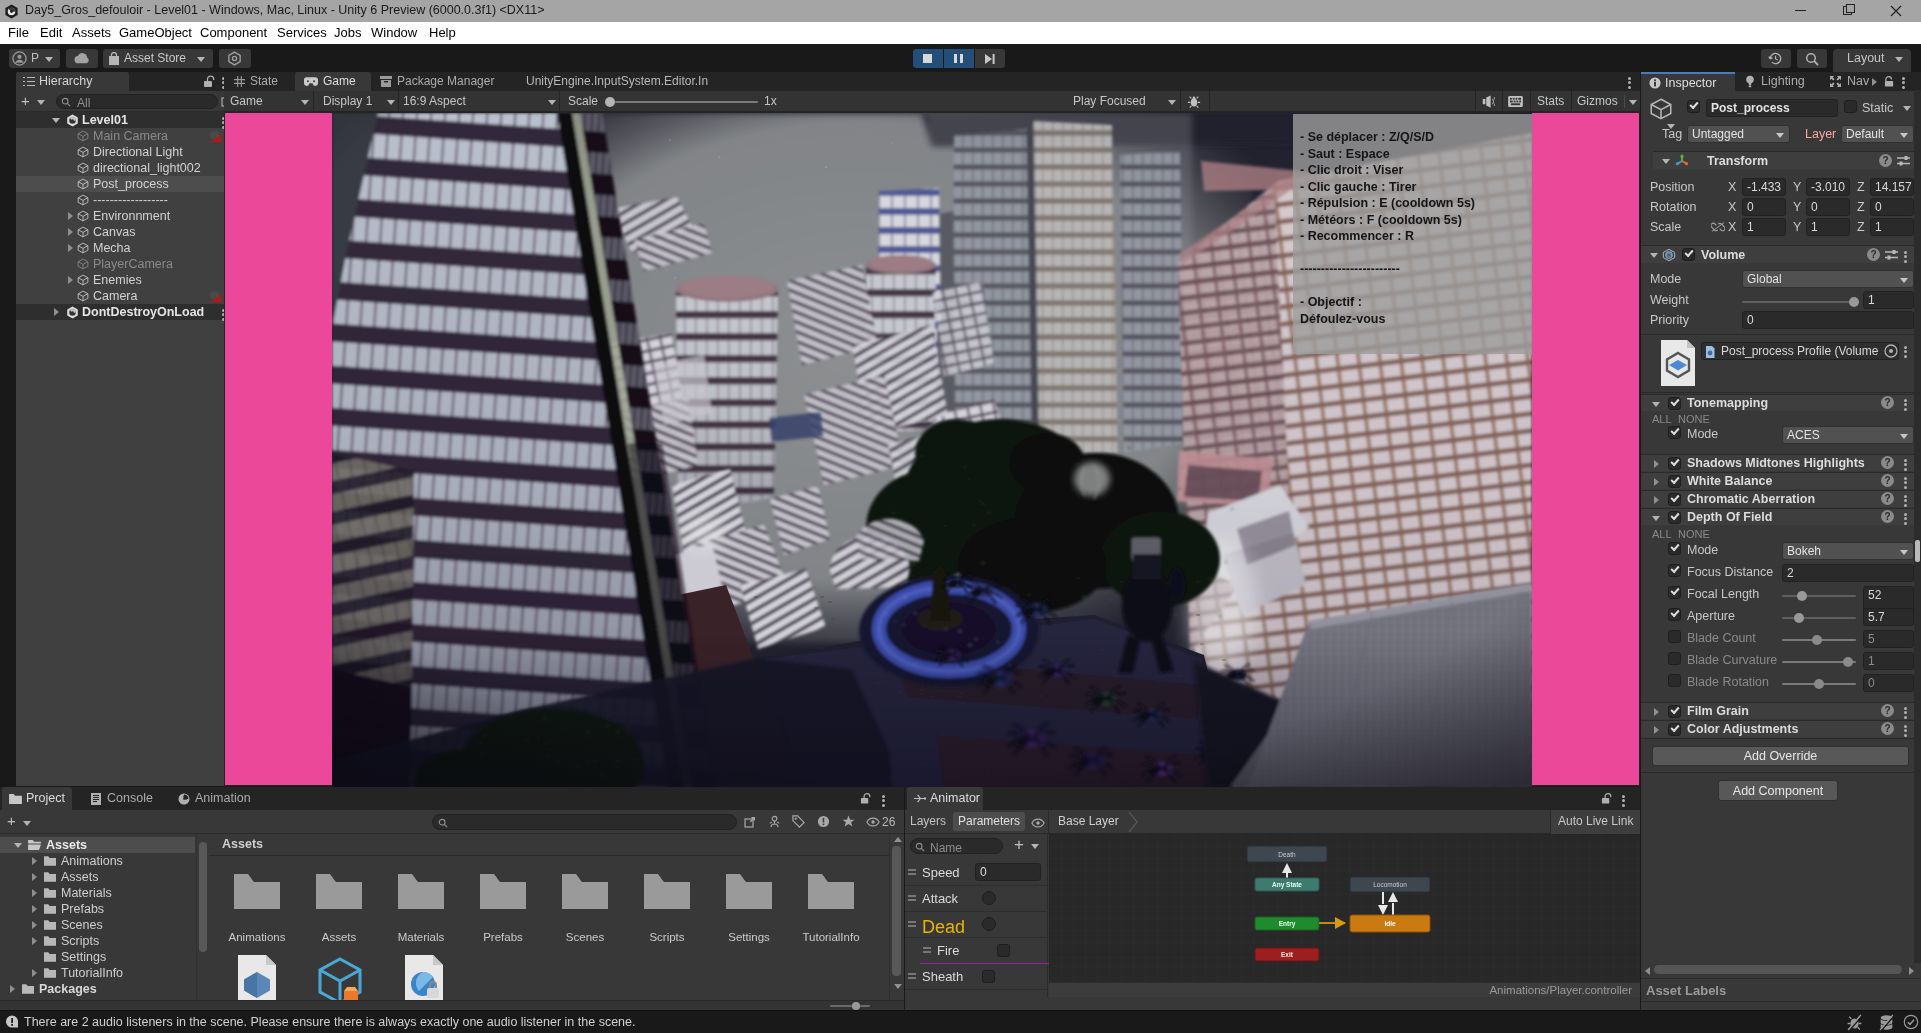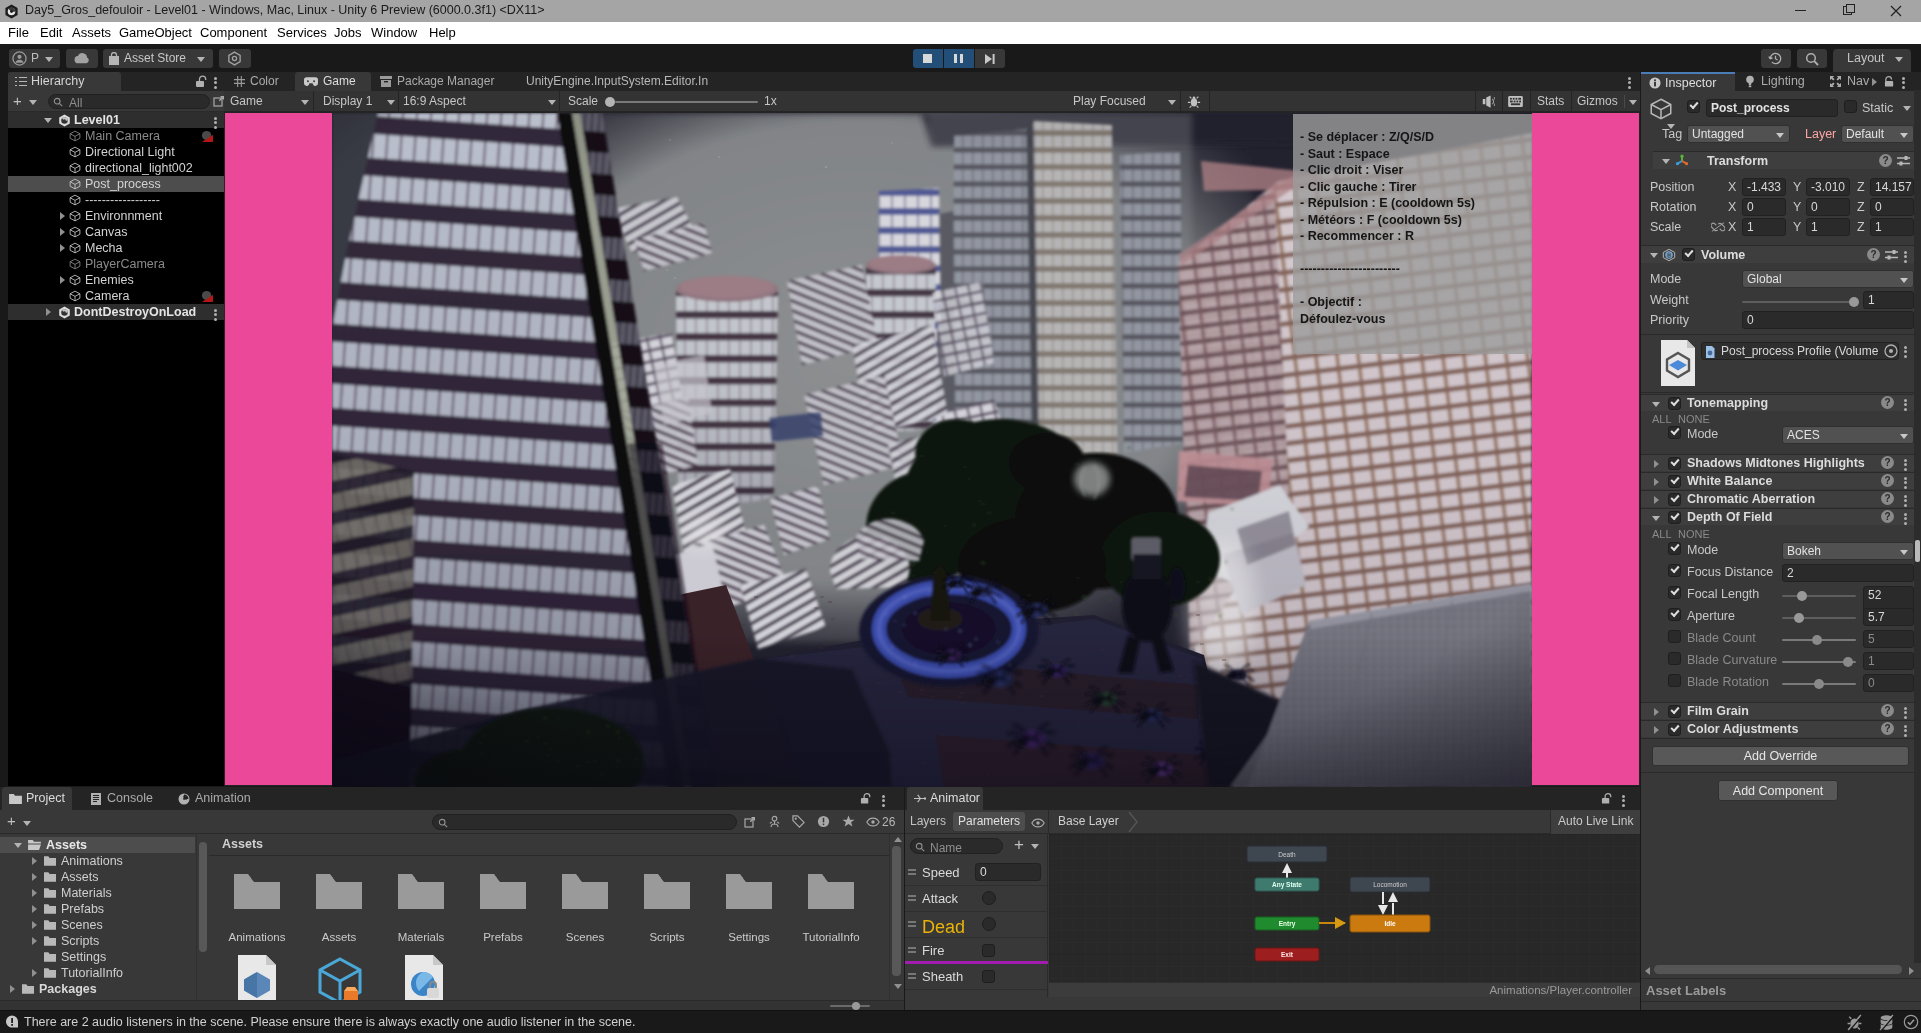--- a/index.html
+++ b/index.html
@@ -101,21 +101,21 @@
         <circle cx="6" cy="6" r="4.3" fill="none" stroke="#b0b0b0" stroke-width="1.5"></circle>
         <path stroke="#b0b0b0" stroke-width="1.8" d="M9.2 9.2 13 13"></path>
       </svg>
     </div>
  <div class="abs" style="left:1833px;top:5px;width:78px;height:29px;background:#383838;border-radius:4px">
       <span class="abs" style="left:14px;top:2px;color:#c4c4c4;font-size:12.5px">Layout</span>
       <span class="dar" style="left:62px;top:8px"></span>
     </div>
 </div>
 
-<div class="abs" style="left:8px;top:72px;width:223px;height:714px;background:#000000">
+<div class="abs" style="left:16px;top:72px;width:223px;height:714px;background:#404040">
  <div class="abs" style="left:0;top:0;width:223px;height:19px;background:#242424">
   <div class="abs" style="left:0;top:0;width:113px;height:19px;background:#383838;border-radius:3px 3px 0 0">
    <svg class="abs" style="left:7px;top:4px" width="12" height="11" viewBox="0 0 12 11">
           <g stroke="#b8b8b8" stroke-width="1.2">
             <path d="M0 1.5h2M4 1.5h8M0 5.5h2M4 5.5h8M0 9.5h2M4 9.5h8"></path>
           </g>
         </svg>
    <span class="abs" style="left:23px;top:2px;color:#d4d4d4;font-size:12.5px">Hierarchy</span>
   </div>
   <svg class="abs" style="left:187px;top:3px" width="12" height="13" viewBox="0 0 12 13">
@@ -289,21 +289,21 @@
 </div>
 
 <div class="abs" style="left:224px;top:72px;width:1416px;height:714px;background:#2b2b2b">
  <div class="abs" style="left:0;top:0;width:1416px;height:19px;background:#242424">
   <div class="abs" style="left:2px;top:0;width:69px;height:19px">
    <svg class="abs" style="left:8px;top:4px" width="11" height="11" viewBox="0 0 12 12">
           <g stroke="#9a9a9a" stroke-width="1.2">
             <path d="M4 0v12M8 0v12M0 4h12M0 8h12"></path>
           </g>
         </svg>
-   <span class="abs" style="left:24px;top:2px;color:#ababab">Color</span>
+   <span class="abs" style="left:24px;top:2px;color:#ababab">State</span>
   </div>
   <div class="abs" style="left:71px;top:0;width:76px;height:19px;background:#383838;border-radius:3px 3px 0 0">
    <svg class="abs" style="left:9px;top:5px" width="14" height="9" viewBox="0 0 16 10">
           <path fill="#cacaca" d="M3 0h10a3 3 0 0 1 3 3v4a3 3 0 0 1-5.7 1.3L9.8 7H6.2l-.5 1.3A3 3 0 0 1 0 7V3a3 3 0 0 1 3-3z"></path>
           <circle cx="4.5" cy="4.8" r="1.1" fill="#383838"></circle>
           <circle cx="11.5" cy="4.8" r="1.1" fill="#383838"></circle>
         </svg>
    <span class="abs" style="left:28px;top:2px;color:#dedede">Game</span>
   </div>
   <div class="abs" style="left:147px;top:0;width:140px;height:19px">
@@ -1233,21 +1233,21 @@
         <div class="abs" style="left:3px;top:13px;width:8px;height:1.5px;background:#777"></div>
    <span class="abs" style="left:17px;top:5px;color:#dadada;font-size:13px">Attack</span>
    <div class="abs" style="left:77px;top:5px;width:14px;height:14px;border-radius:50%;background:#2a2a2a;border:1px solid #1e1e1e"></div>
   </div>
   <div class="abs" style="left:0;top:78px;width:143px;height:26px;border-bottom:1px solid #2e2e2e">
    <div class="abs" style="left:3px;top:9px;width:8px;height:1.5px;background:#777"></div>
         <div class="abs" style="left:3px;top:13px;width:8px;height:1.5px;background:#777"></div>
    <span class="abs" style="left:17px;top:5px;color:#eab308;font-size:18px">Dead</span>
    <div class="abs" style="left:77px;top:5px;width:14px;height:14px;border-radius:50%;background:#2a2a2a;border:1px solid #1e1e1e"></div>
   </div>
-  <div class="abs" style="left:0;top:104px;width:143px;height:26px;border-bottom:3px solid #a21caf">
+  <div class="abs" style="left:15px;top:104px;width:143px;height:26px;border-bottom:1px solid #a21caf">
    <div class="abs" style="left:3px;top:9px;width:8px;height:1.5px;background:#777"></div>
         <div class="abs" style="left:3px;top:13px;width:8px;height:1.5px;background:#777"></div>
    <span class="abs" style="left:17px;top:5px;color:#dadada;font-size:13px">Fire</span>
    <div class="chk" style="left:77px;top:6px"></div>
   </div>
   <div class="abs" style="left:0;top:130px;width:143px;height:26px;border-bottom:1px solid #2e2e2e">
    <div class="abs" style="left:3px;top:9px;width:8px;height:1.5px;background:#777"></div>
         <div class="abs" style="left:3px;top:13px;width:8px;height:1.5px;background:#777"></div>
    <span class="abs" style="left:17px;top:5px;color:#dadada;font-size:13px">Sheath</span>
    <div class="chk" style="left:77px;top:6px"></div>

